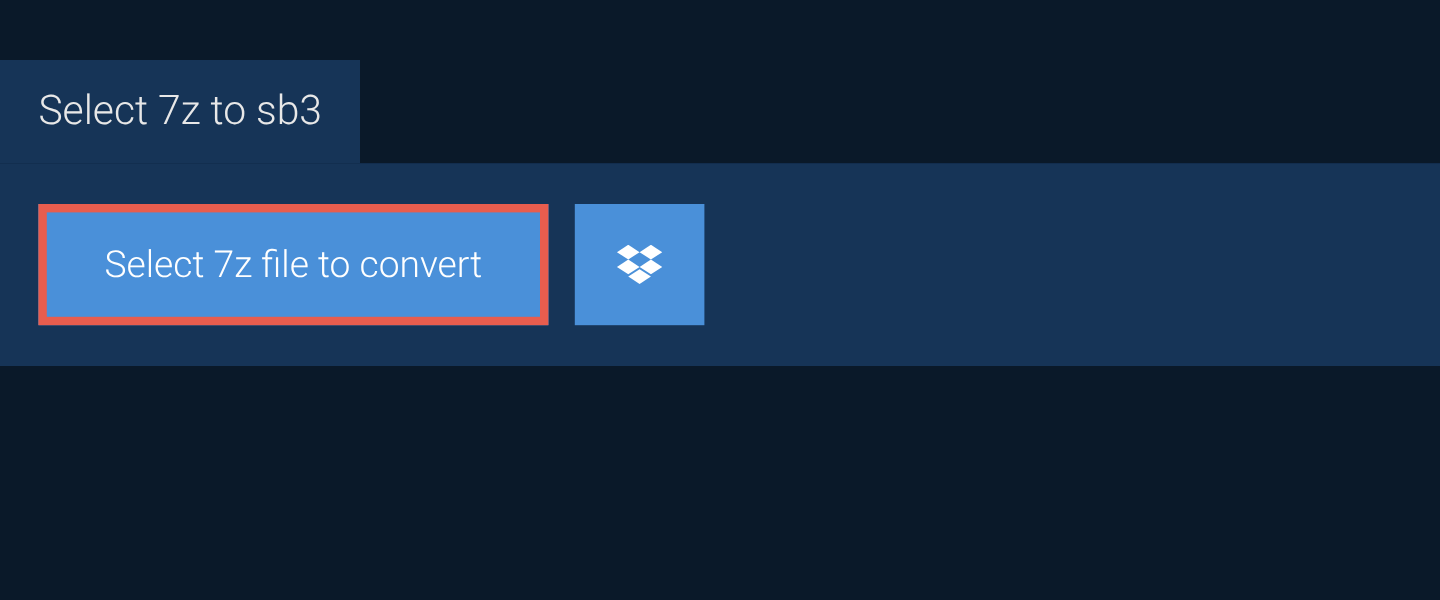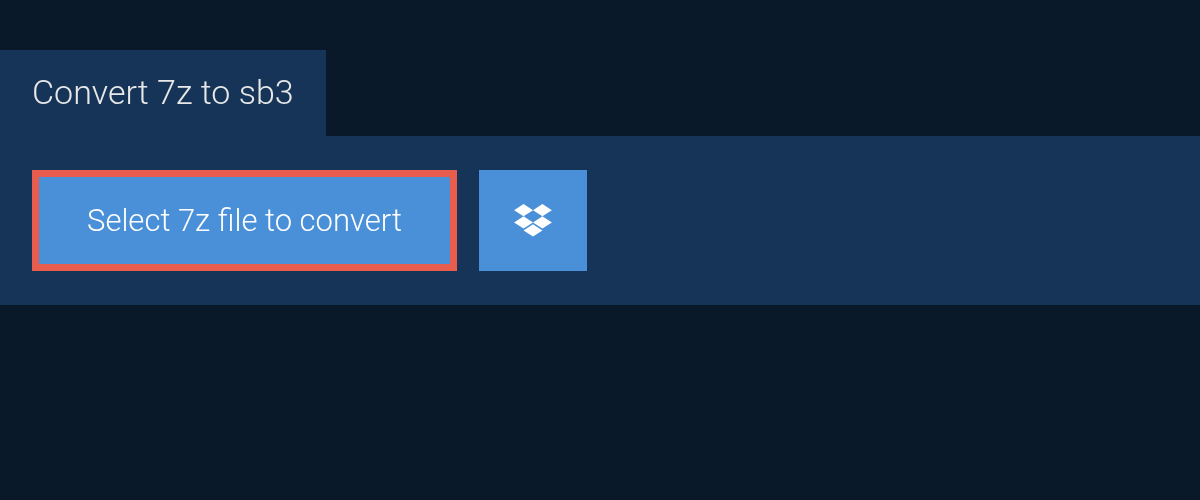--- a/index.html
+++ b/index.html
@@ -57,21 +57,21 @@
       width: 38px;
       height: 34px;
     }
   </style>
 </head>
 <body>
 
 
 
 <div class="tab">
-  <span>Convert 7z to sb3</span>
+  <span>Select 7z to sb3</span>
 </div>
 
 <div class="panel">
   <div class="button-row">
     <div class="select-button">
       <span>Select 7z file to convert</span>
     </div>
     <div class="dropbox-button">
       <svg class="dropbox-icon" viewBox="0 0 40 36" fill="#ffffff">
         <path d="M10 0 L20 6.5 L10 13 L0 6.5 Z"></path>

